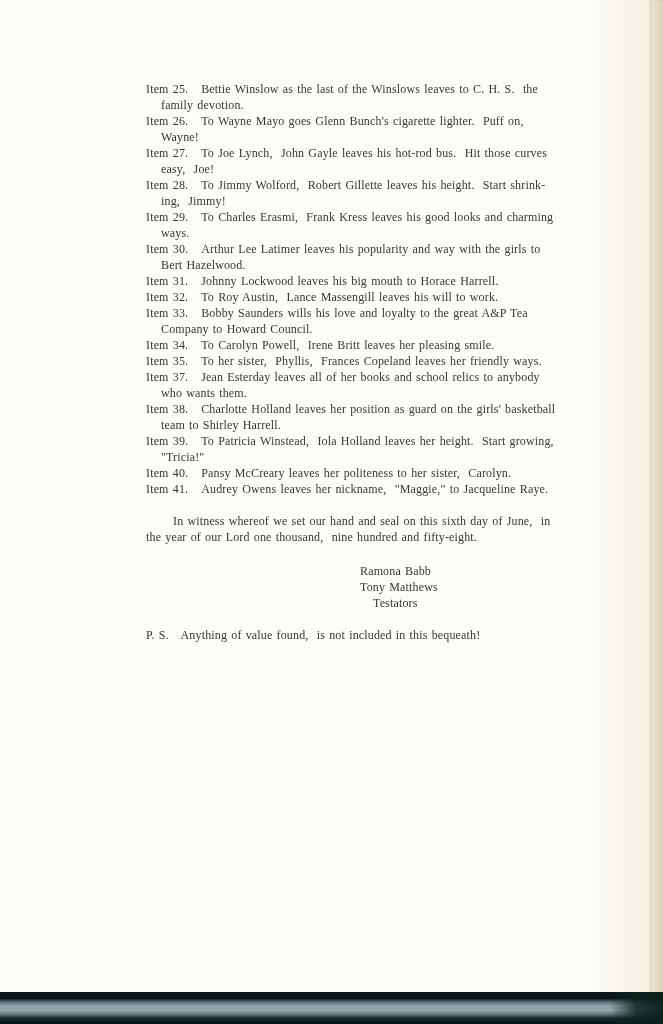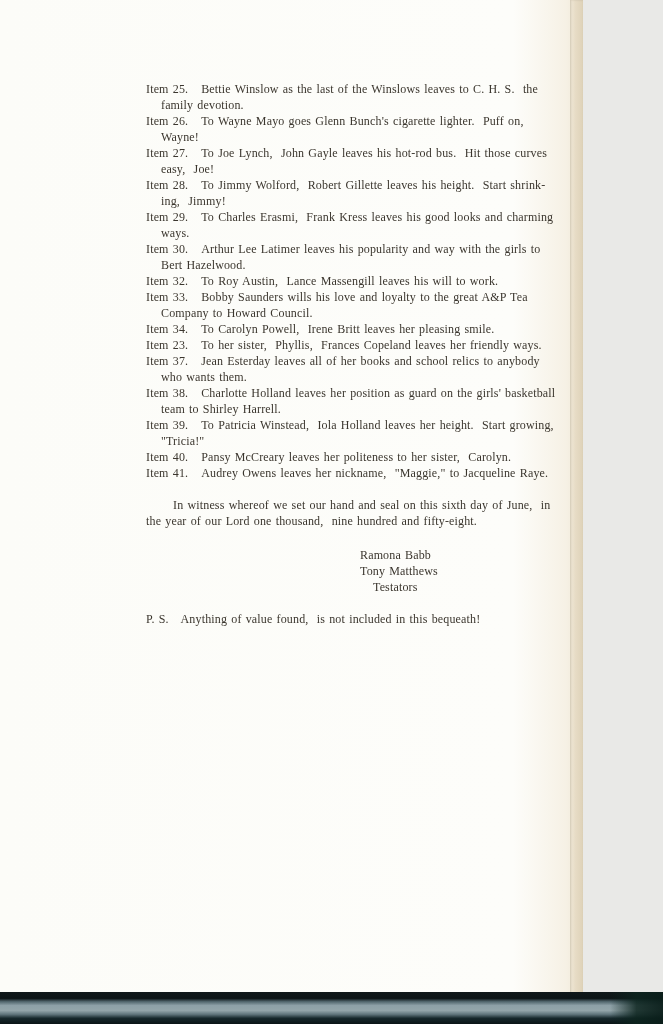--- a/index.html
+++ b/index.html
@@ -4,21 +4,21 @@
 <style>
   html, body { margin: 0; padding: 0; }
   body {
     width: 663px; height: 1024px;
     overflow: hidden;
     background: #e9e9e7;
     font-family: "Liberation Serif", serif;
   }
   .paper {
     position: relative;
-    width: 583px; height: 1024px;
+    width: 663px; height: 1024px;
     background: linear-gradient(90deg, #fcfcf8 0%, #fdfdfa 88%, #f6f1e5 97%, #efe7d4 100%);
   }
   
   .edge-strip {
     position: absolute; top: 0; right: 0;
     width: 13px; height: 100%;
     background: linear-gradient(90deg, #f1ead9 0%, #e7dcc6 40%, #ded2b8 100%);
     box-shadow: inset 1px 0 2px rgba(120,105,75,0.25);
   }
   
@@ -84,31 +84,34 @@
       </p>
         <p class="will-item">
         <span class="item-label">Item 29.</span><span class="item-text">To Charles Erasmi,  Frank Kress leaves his good looks and charming
 ways.</span>
       </p>
         <p class="will-item">
         <span class="item-label">Item 30.</span><span class="item-text">Arthur Lee Latimer leaves his popularity and way with the girls to
 Bert Hazelwood.</span>
       </p>
         <p class="will-item">
+        <span class="item-label">Item 31.</span><span class="item-text">Johnny Lockwood leaves his big mouth to Horace Harrell.</span>
+      </p>
+        <p class="will-item">
         <span class="item-label">Item 32.</span><span class="item-text">To Roy Austin,  Lance Massengill leaves his will to work.</span>
       </p>
         <p class="will-item">
         <span class="item-label">Item 33.</span><span class="item-text">Bobby Saunders wills his love and loyalty to the great A&amp;P Tea
 Company to Howard Council.</span>
       </p>
         <p class="will-item">
         <span class="item-label">Item 34.</span><span class="item-text">To Carolyn Powell,  Irene Britt leaves her pleasing smile.</span>
       </p>
         <p class="will-item">
-        <span class="item-label">Item 23.</span><span class="item-text">To her sister,  Phyllis,  Frances Copeland leaves her friendly ways.</span>
+        <span class="item-label">Item 35.</span><span class="item-text">To her sister,  Phyllis,  Frances Copeland leaves her friendly ways.</span>
       </p>
         <p class="will-item">
         <span class="item-label">Item 37.</span><span class="item-text">Jean Esterday leaves all of her books and school relics to anybody
 who wants them.</span>
       </p>
         <p class="will-item">
         <span class="item-label">Item 38.</span><span class="item-text">Charlotte Holland leaves her position as guard on the girls' basketball
 team to Shirley Harrell.</span>
       </p>
         <p class="will-item">

